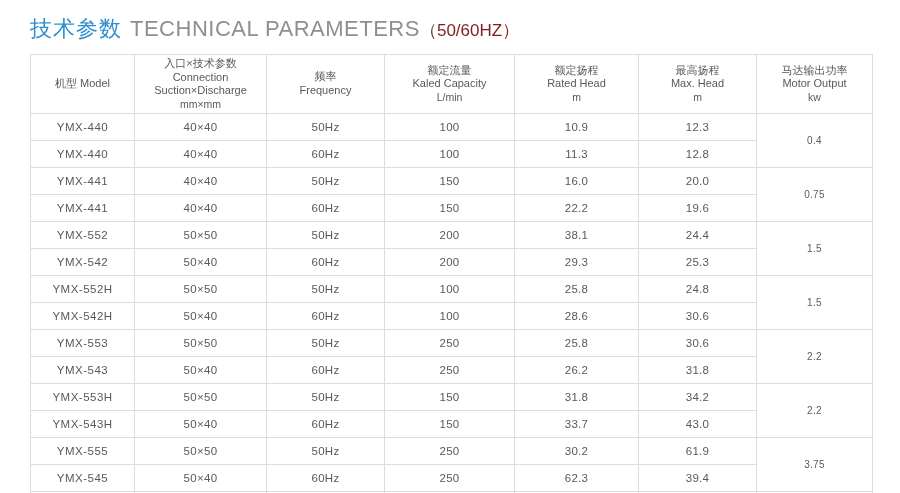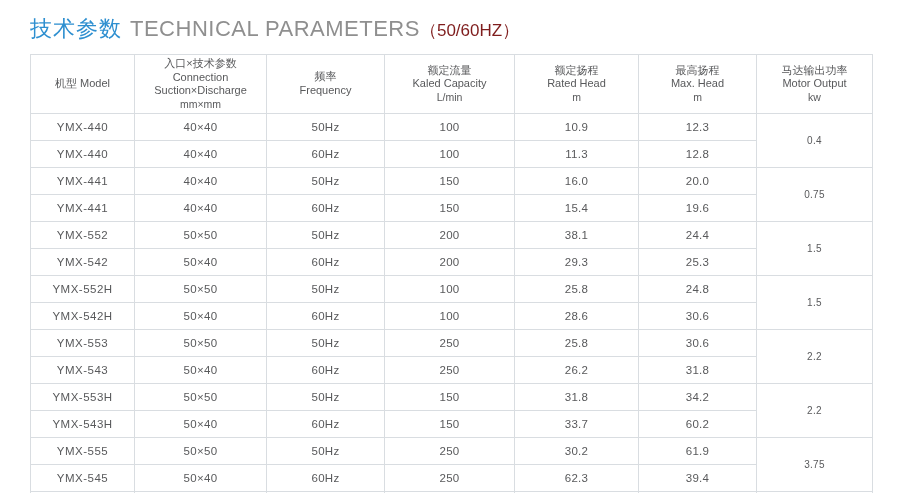--- a/index.html
+++ b/index.html
@@ -188,21 +188,21 @@
             <td>150</td>
             <td>16.0</td>
             <td>20.0</td>
             <td class="power" rowspan="2">0.75</td>
           </tr>
           <tr>
             <td class="model">YMX-441</td>
             <td>40×40</td>
             <td>60Hz</td>
             <td>150</td>
-            <td>15.4</td>
+            <td>22.2</td>
             <td>19.6</td>
           </tr>
           <tr>
             <td class="model">YMX-552</td>
             <td>50×50</td>
             <td>50Hz</td>
             <td>200</td>
             <td>38.1</td>
             <td>24.4</td>
             <td class="power" rowspan="2">1.5</td>
@@ -257,21 +257,21 @@
             <td>31.8</td>
             <td>34.2</td>
             <td class="power" rowspan="2">2.2</td>
           </tr>
           <tr>
             <td class="model">YMX-543H</td>
             <td>50×40</td>
             <td>60Hz</td>
             <td>150</td>
             <td>33.7</td>
-            <td>60.2</td>
+            <td>43.0</td>
           </tr>
           <tr>
             <td class="model">YMX-555</td>
             <td>50×50</td>
             <td>50Hz</td>
             <td>250</td>
             <td>30.2</td>
             <td>61.9</td>
             <td class="power" rowspan="2">3.75</td>
           </tr>

